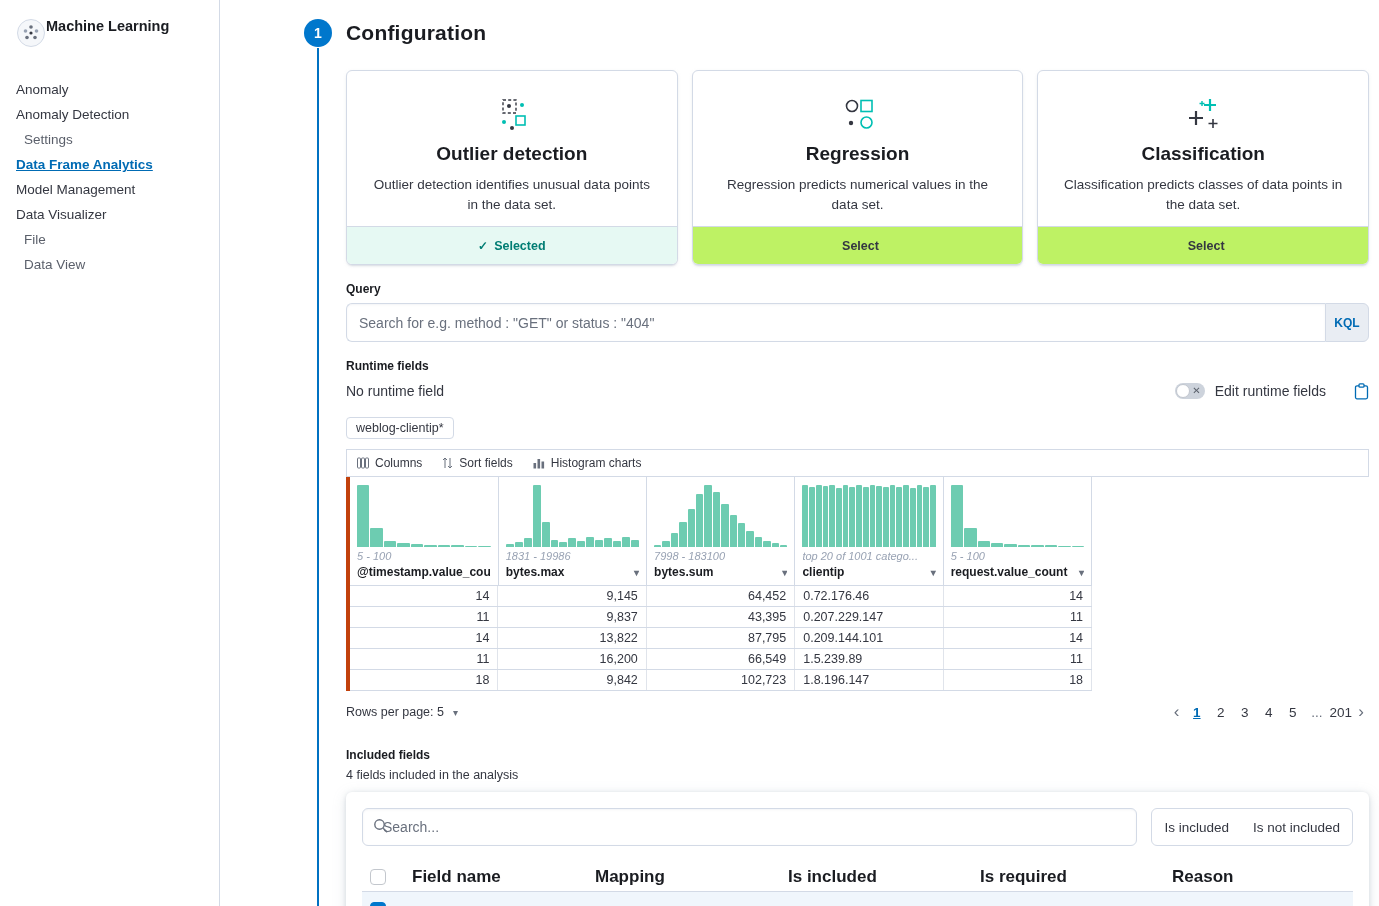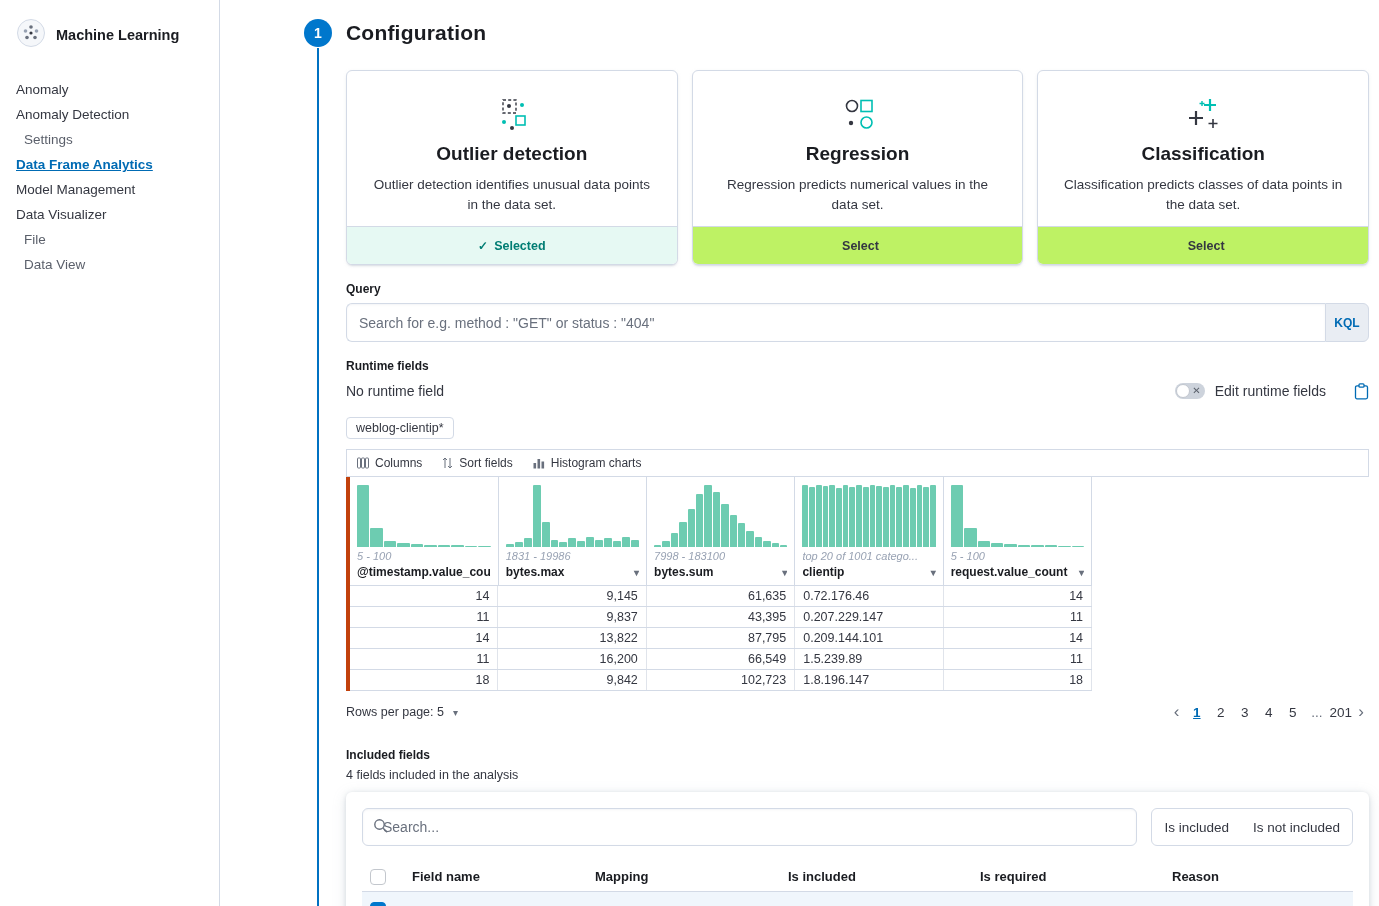--- a/index.html
+++ b/index.html
@@ -1,21 +1,21 @@
 <!DOCTYPE html>
 <html><head>
 <meta charset="utf-8">
 <style>
   * { margin:0; padding:0; box-sizing:border-box; }
   html,body { width:1379px; height:906px; overflow:hidden; }
   body { font-family:"Liberation Sans", sans-serif; background:#fff; color:#343741; position:relative; font-size:14px; }
 
   
   .sidebar { position:absolute; left:0; top:0; width:220px; height:906px; background:#fff; border-right:1px solid #d3dae6; z-index:3; }
-  .logo-row { display:flex; align-items:center; gap:10px; padding:18px 16px 26px 16px; }
+  .logo-row { display:flex; padding:18px 16px 26px 16px; }
   .app-title { font-weight:700; font-size:14.5px; color:#1a1c21; }
   .nav-item { padding:4px 16px; font-size:13.5px; color:#343741; line-height:17px; cursor:pointer; }
   .nav-item.indent { padding-left:24px; color:#5a5f6a; }
   .nav-item.active .nav-label { color:#006bb4; font-weight:700; text-decoration:underline; }
 
   
   .main { position:absolute; left:220px; top:0; width:1159px; height:906px; background:#fff; }
   .step-rail { position:absolute; left:97px; top:48px; bottom:0; width:2px; background:#0071c2; }
   .step-circle { position:absolute; left:84px; top:19px; width:28px; height:28px; border-radius:50%; background:#0077cc; color:#fff; font-weight:700; font-size:14px; display:flex; align-items:center; justify-content:center; z-index:2; }
   .content { position:absolute; left:126px; top:0; width:1023px; }
@@ -80,21 +80,21 @@
   .panel { margin-top:10px; background:#fff; border-radius:6px; box-shadow:0 1px 5px rgba(152,162,179,.35), 0 3px 14px rgba(152,162,179,.22); padding:16px; height:230px; }
   .panel-top { display:flex; gap:14px; }
   .search-wrap { flex:1; position:relative; }
   .search-input { width:100%; height:38px; border:1px solid #d3dae6; border-radius:6px; padding:0 12px 0 20px; font-size:14px; color:#343741; outline:none; font-family:"Liberation Sans", sans-serif; box-shadow:inset 0 1px 2px rgba(101,117,141,.08); }
   .search-input::placeholder { color:#69707d; }
   .search-icon { position:absolute; left:11px; top:10px; }
   .filter-group { display:flex; align-items:center; border:1px solid #d3dae6; border-radius:6px; height:38px; background:#fff; }
   .filter-btn { padding:0 12px; font-size:13.5px; color:#343741; cursor:pointer; white-space:nowrap; }
 
   .ftable { margin-top:16px; }
-  .ft-header { display:flex; align-items:center; height:30px; border-bottom:1px solid #d3dae6; font-size:13px; font-weight:700; color:#1a1c21; }
+  .ft-header { display:flex; align-items:center; height:30px; border-bottom:1px solid #d3dae6; font-size:17px; font-weight:700; color:#1a1c21; }
   .ft-row { display:flex; align-items:center; height:37px; border-bottom:1px solid #cbdff2; font-size:13.5px; color:#343741; }
   .ft-row.tinted { background:#f0f6fc; }
   .c-check { width:50px; padding-left:8px; display:flex; align-items:center; }
   .c-field { width:183px; } .c-map { width:193px; } .c-inc { width:192px; } .c-req { width:192px; } .c-reason { flex:1; }
   .checkbox { width:16px; height:16px; border-radius:4px; border:1px solid #c3c7cd; background:#fff; position:relative; cursor:pointer; }
   .checkbox.checked { background:#0077cc; border-color:#0077cc; }
   .checkbox.checked::after { content:""; position:absolute; left:5px; top:2px; width:4px; height:8px; border:solid #fff; border-width:0 2px 2px 0; transform:rotate(45deg); }
 </style>
 </head>
 <body>
@@ -361,21 +361,21 @@
     <div class="gh-name">
       <span class="gh-name-text">request.value_count</span>
               <span class="caret">▾</span>
     </div>
   </div>
         </div>
       <div id="grid-rows">
           <div class="g-row">
             <div class="g-cell">14</div>
             <div class="g-cell">9,145</div>
-            <div class="g-cell">61,635</div>
+            <div class="g-cell">64,452</div>
             <div class="g-cell left">0.72.176.46</div>
             <div class="g-cell">14</div>
           </div>
           <div class="g-row">
             <div class="g-cell">11</div>
             <div class="g-cell">9,837</div>
             <div class="g-cell">43,395</div>
             <div class="g-cell left">0.207.229.147</div>
             <div class="g-cell">11</div>
           </div>

